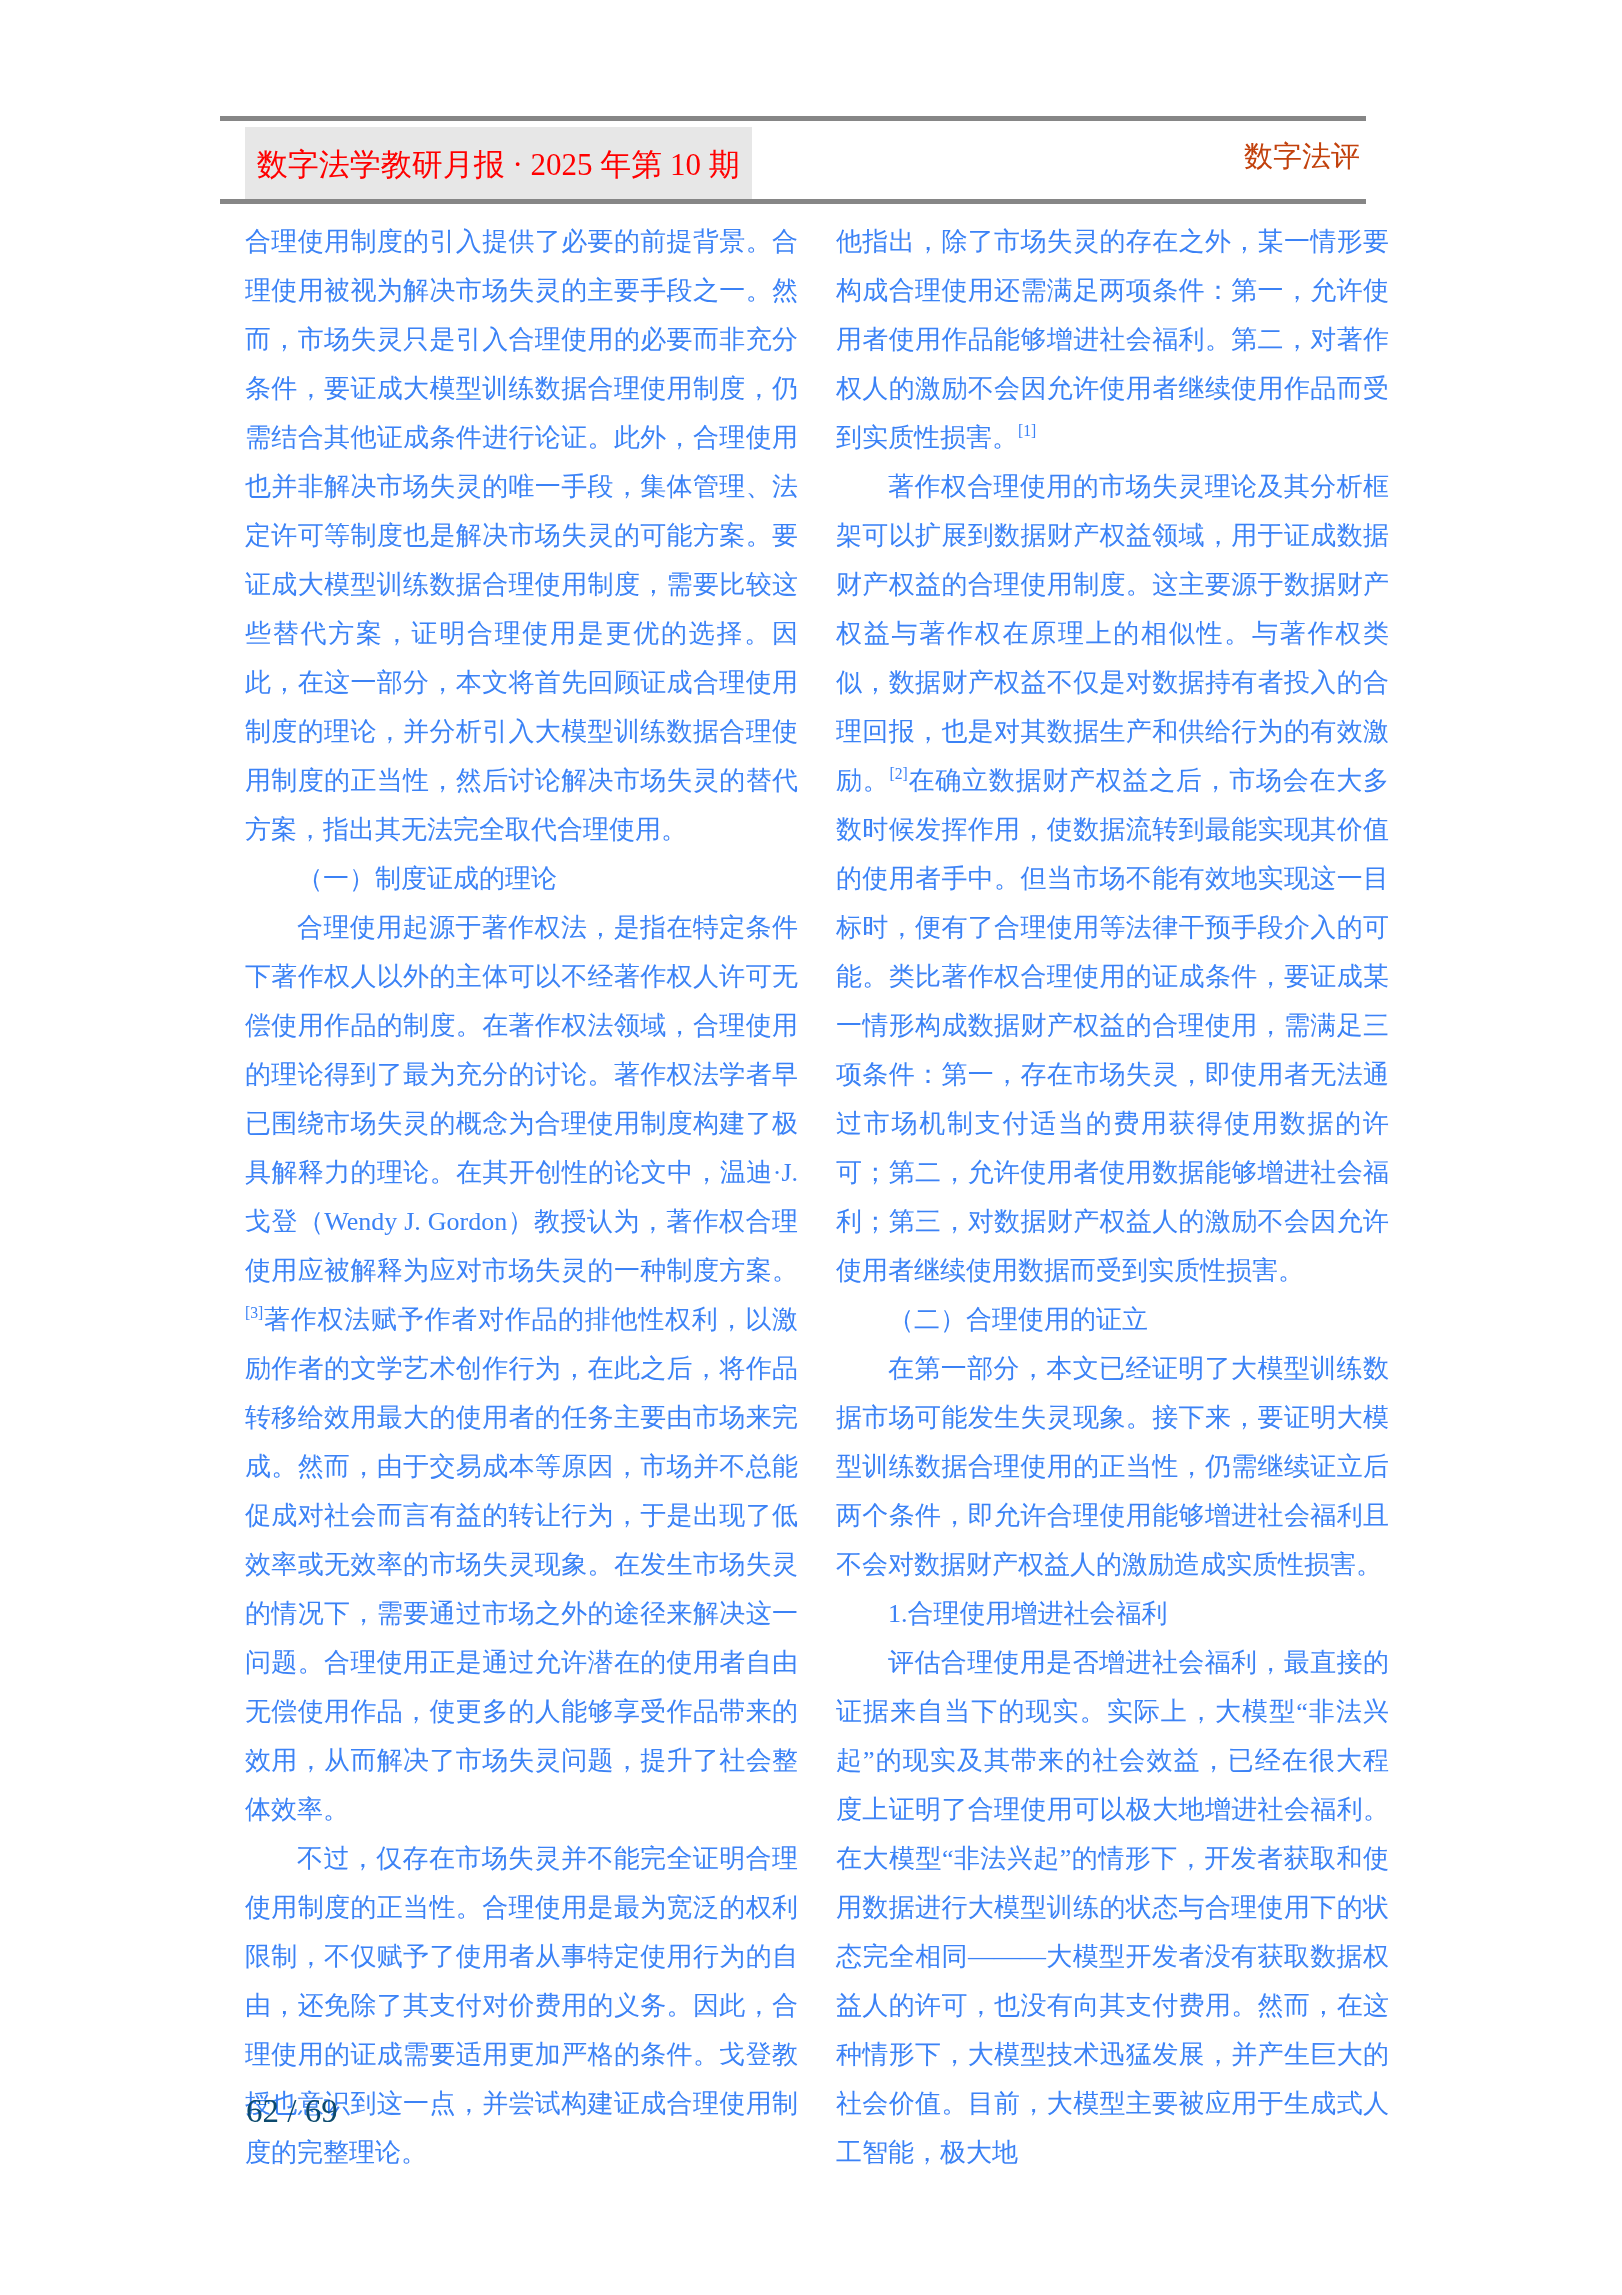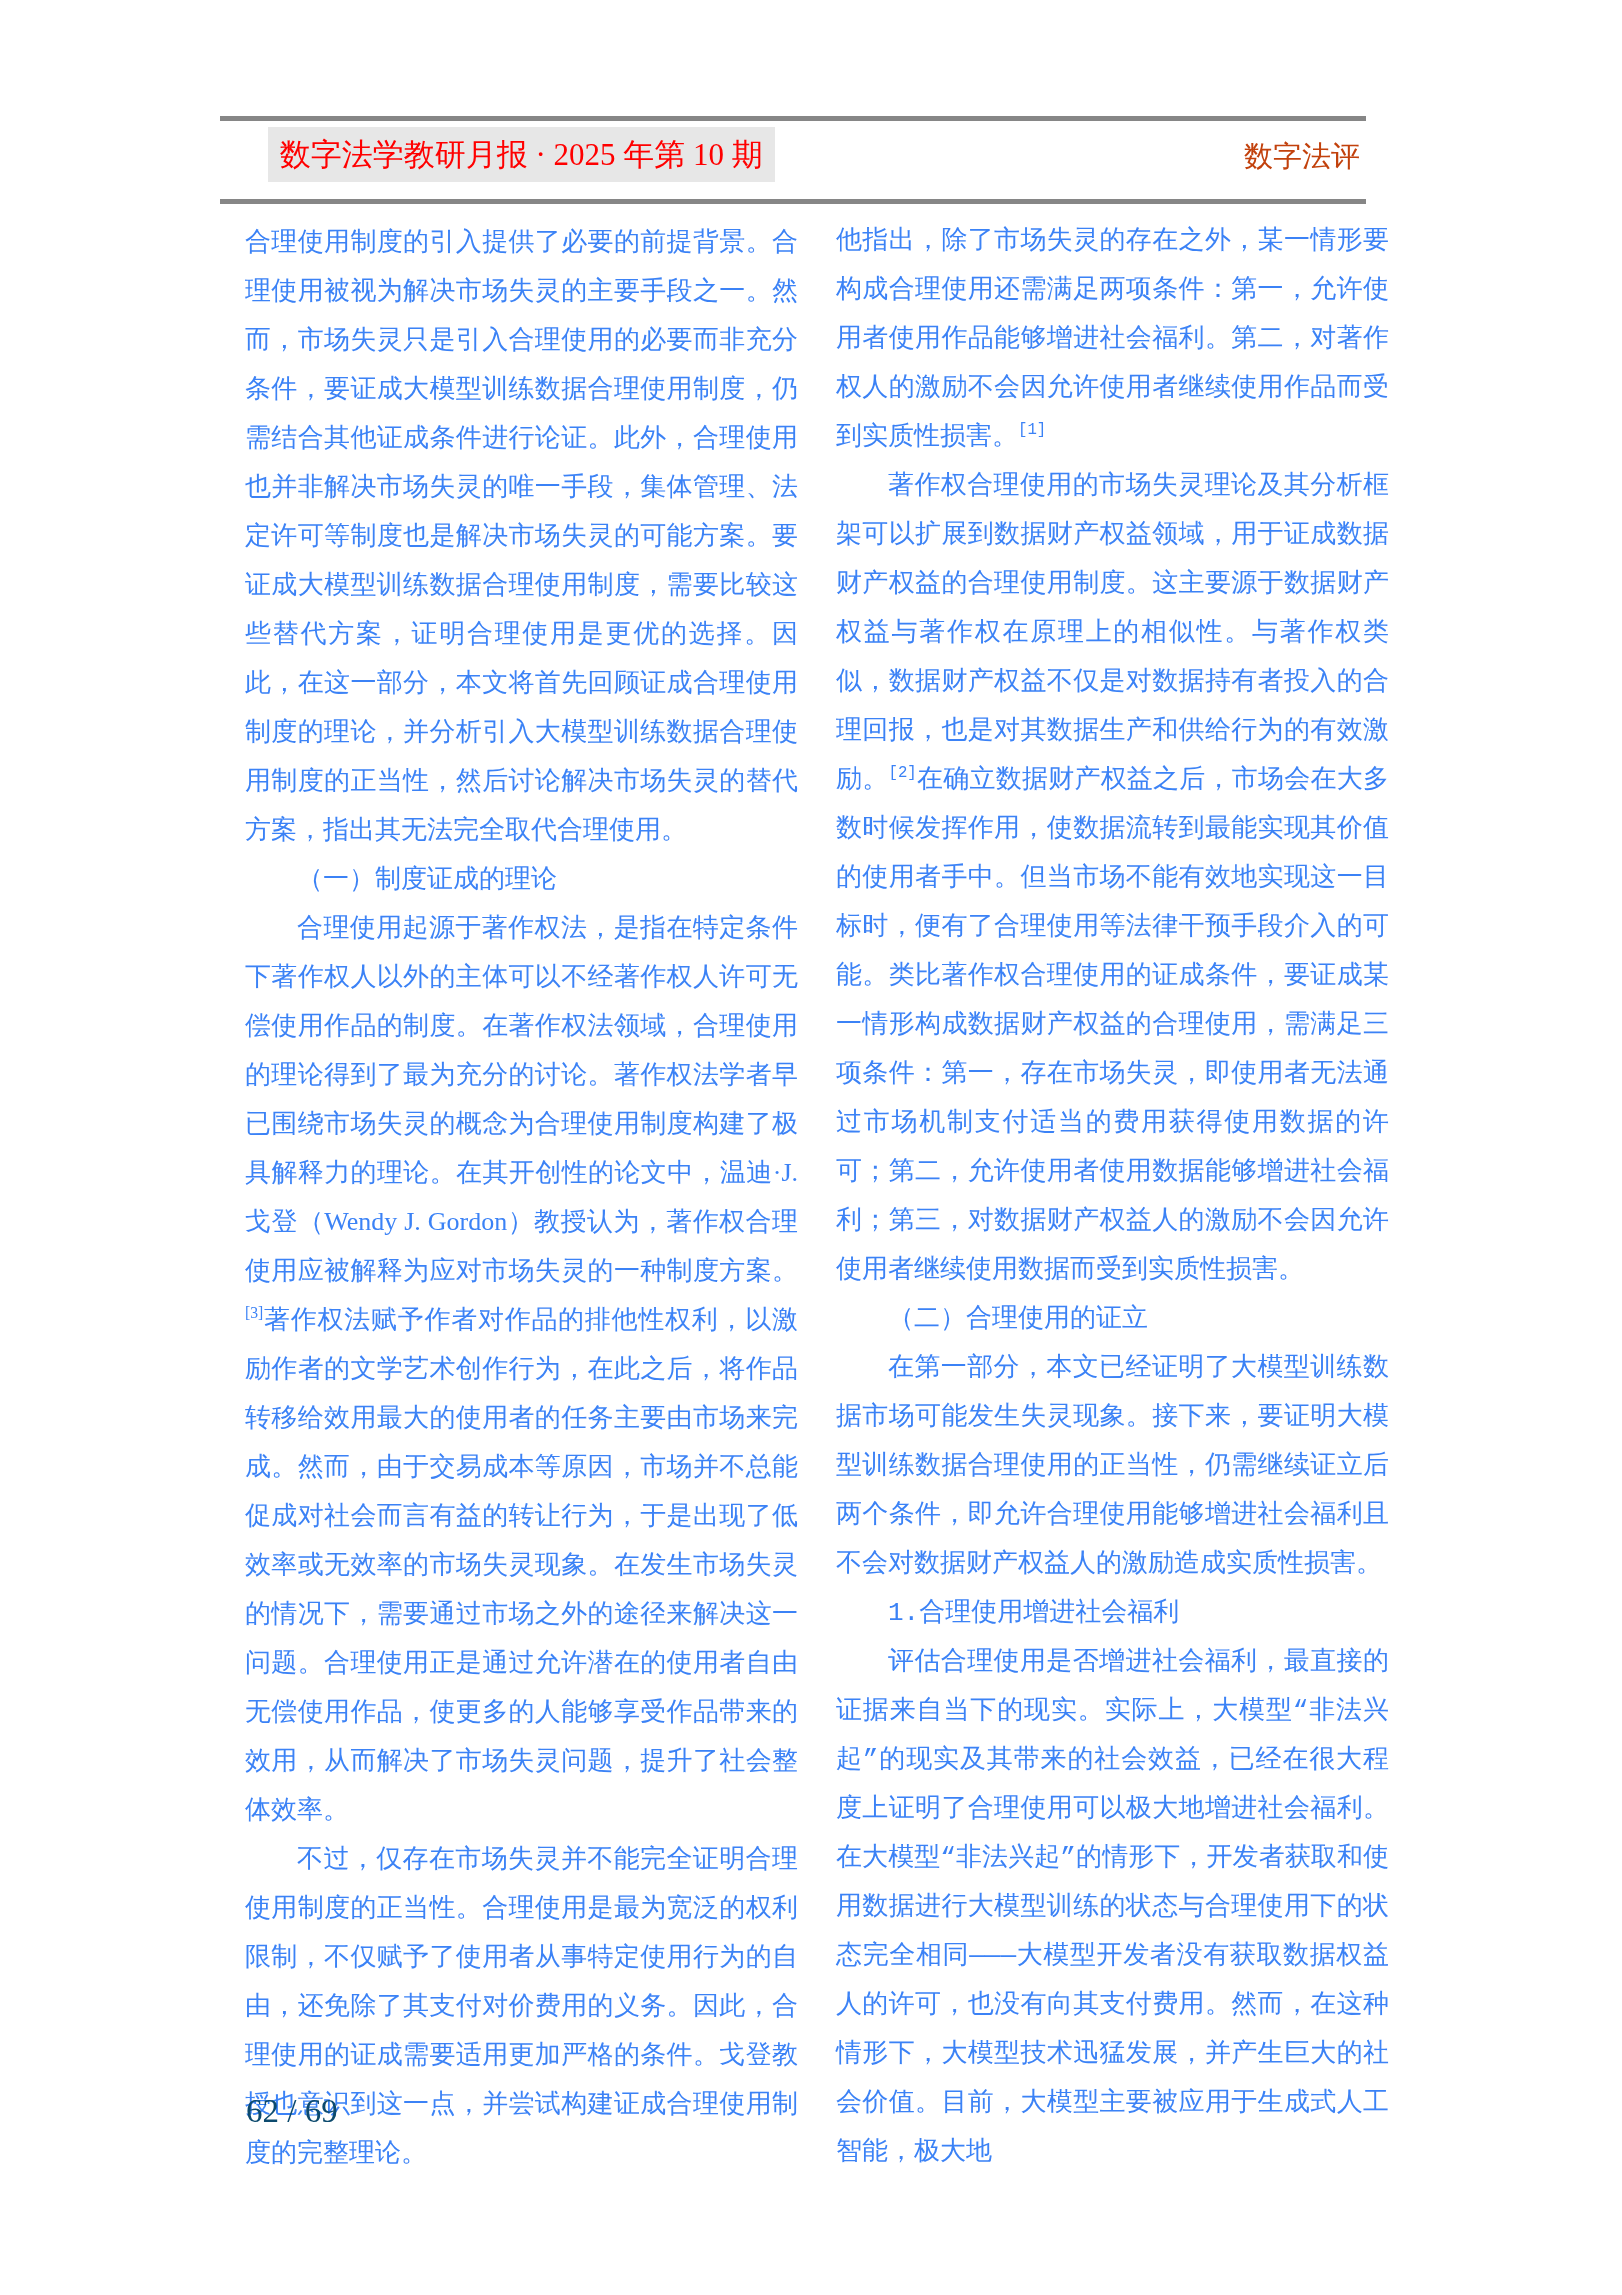--- a/index.html
+++ b/index.html
@@ -23,29 +23,28 @@
     width: 1146px;
     height: 5.2px;
     background: var(--rule-color, #868686);
   }
   .rule-top { top: 116px; }
   .rule-bottom { top: 199px; }
   .journal-title {
     position: absolute;
     left: 245px;
     top: 127px;
-    height: 55px;
+    height: 76px;
     display: flex;
     align-items: center;
     padding: 0 11.8px;
     background: var(--title-bg, #e7e7e7);
     color: var(--title-color, #ff0000);
     font-size: 31px;
     white-space: nowrap;
-    margin-left: 23px;
   }
   .section-label {
     position: absolute;
     right: 263px;
     top: 127px;
     height: 60px;
     display: flex;
     align-items: center;
     font-size: 29px;
     color: #c2410c;
@@ -54,21 +53,21 @@
   .column {
     position: absolute;
     top: 217px;
     width: 553px;
     font-size: 26px;
     line-height: 49px;
     text-align: justify;
     color: #3b82f6;
   }
   .col-left  { left: 245px; }
-  .col-right { left: 836px; font-family: Liberation Mono, monospace; }
+  .col-right { left: 836px; }
   .para { margin: 0; padding: 0; }
   .para.indent { text-indent: 2em; }
   sup.fnref {
     font-size: 15.7px;
     line-height: 0;
     vertical-align: super;
   }
   .page-indicator {
     position: absolute;
     left: 246px;

